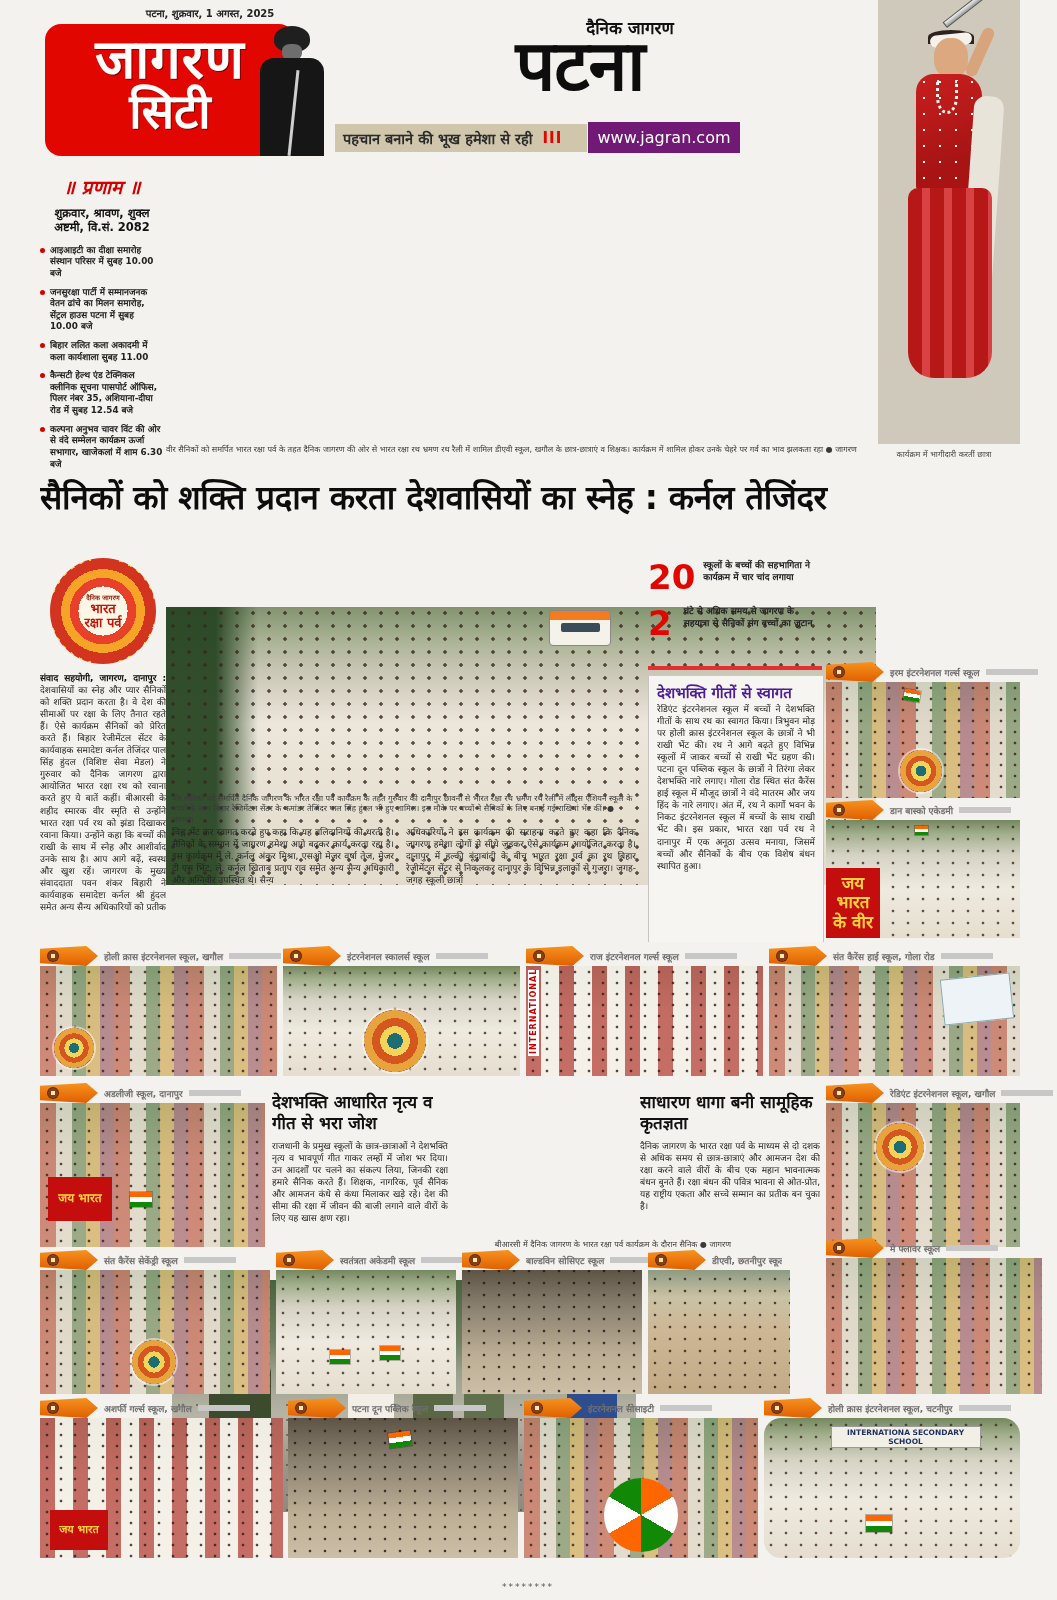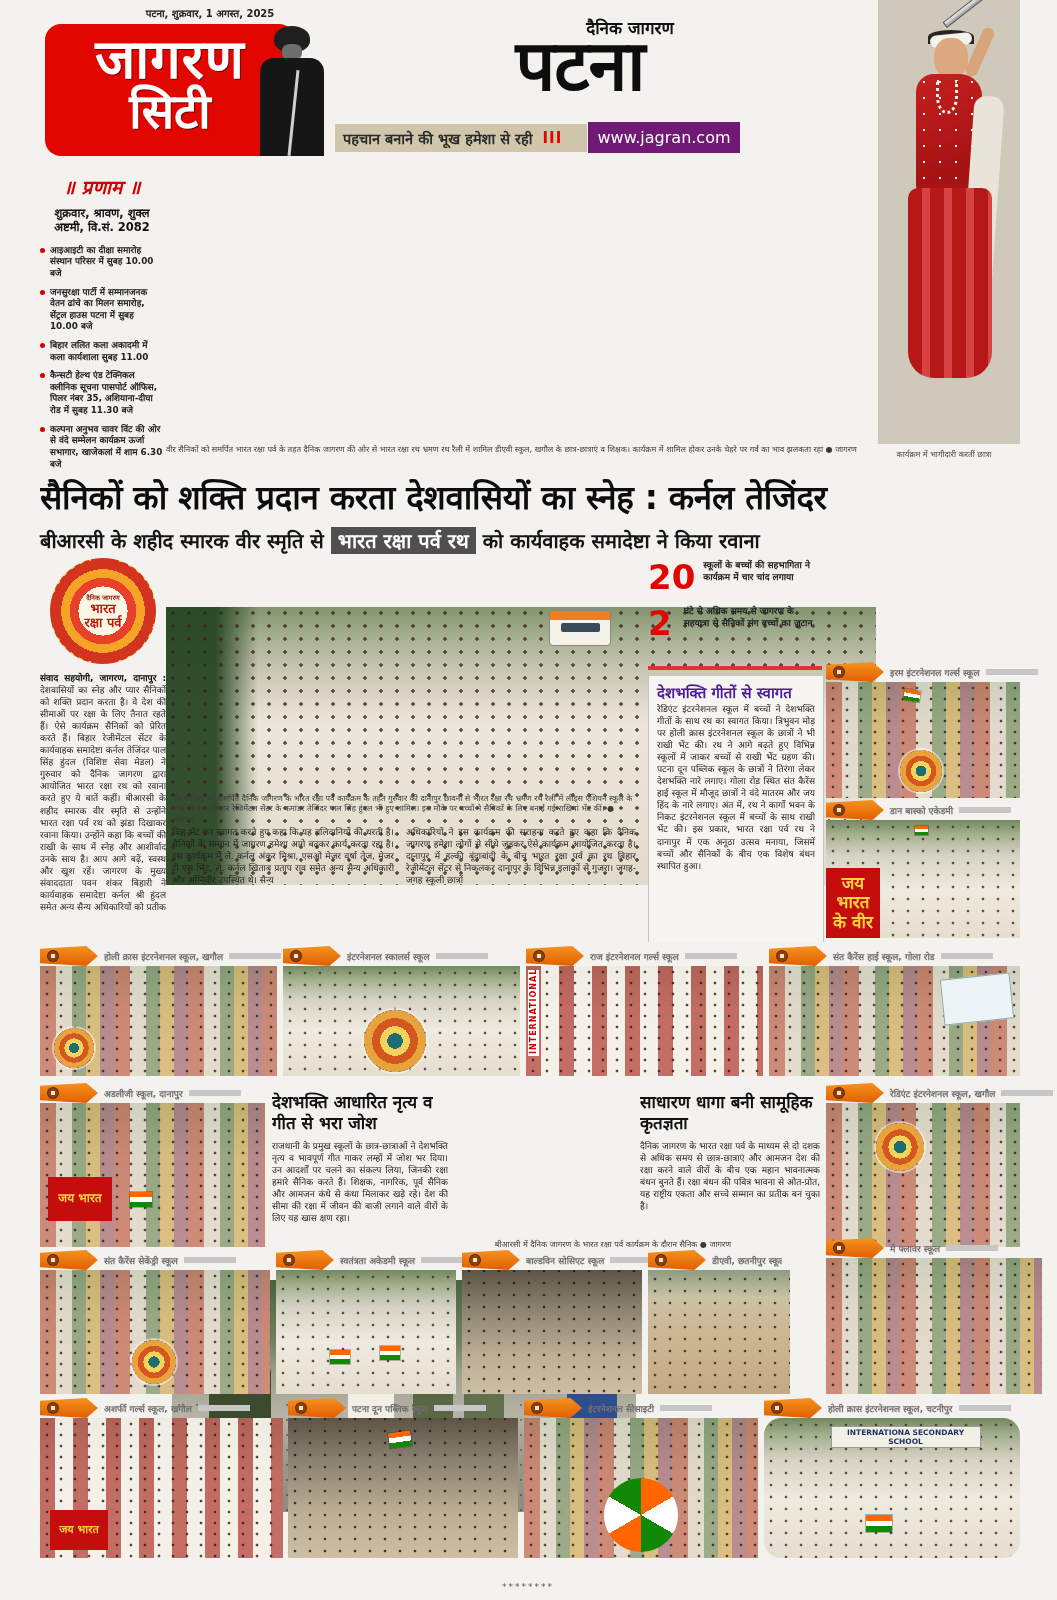--- a/index.html
+++ b/index.html
@@ -160,41 +160,36 @@
   </div>
   <div class="abs model-caption" style="left:868px;top:448px;width:152px;">कार्यक्रम में भागीदारी करतीं छात्रा</div>
 
   <div class="abs" style="left:40px;top:174px;width:124px;">
     <div class="pranam-title">॥ प्रणाम ॥</div>
     <div class="pranam-date">शुक्रवार, श्रावण, शुक्ल अष्टमी, वि.सं. 2082</div>
     <ul class="pranam-list">
       <li>आइआइटी का दीक्षा समारोह संस्थान परिसर में सुबह 10.00 बजे</li>
       <li>जनसुरक्षा पार्टी में सम्मानजनक वेतन ढांचे का मिलन समारोह, सेंट्रल हाउस पटना में सुबह 10.00 बजे</li>
       <li>बिहार ललित कला अकादमी में कला कार्यशाला सुबह 11.00</li>
-      <li>कैन्सटी हेल्थ एंड टेक्निकल क्लीनिक सूचना पासपोर्ट ऑफिस, पिलर नंबर 35, अशियाना-दीघा रोड में सुबह 11.30 बजे</li>
+      <li>कैन्सटी हेल्थ एंड टेक्निकल क्लीनिक सूचना पासपोर्ट ऑफिस, पिलर नंबर 35, अशियाना-दीघा रोड में सुबह 12.54 बजे</li>
       <li>कल्पना अनुभव चावर विंट की ओर से वंदे सम्मेलन कार्यक्रम ऊर्जा सभागार, खाजेकलां में शाम 6.30 बजे</li>
     </ul>
   </div>
 
   <div class="abs photo c-lead" style="left:166px;top:163px;width:710px;height:278px;">
     <div class="van" style="left:54%;top:3px;width:62px;height:36px;"></div>
     <div class="flagrow" style="right:36px;bottom:44px;">
       <div class="flag"></div>
         <div class="flag"></div>
         <div class="flag"></div>
     </div>
   </div>
   <div class="abs caption" style="left:166px;top:445px;width:744px;">वीर सैनिकों को समर्पित भारत रक्षा पर्व के तहत दैनिक जागरण की ओर से भारत रक्षा रथ भ्रमण रथ रैली में शामिल डीएवी स्कूल, खगौल के छात्र-छात्राएं व शिक्षक। कार्यक्रम में शामिल होकर उनके चेहरे पर गर्व का भाव झलकता रहा ● जागरण</div>
 
   <div class="abs clip headline" style="left:40px;top:474px;width:982px;height:46px;">सैनिकों को शक्ति प्रदान करता देशवासियों का स्नेह : कर्नल तेजिंदर</div>
-  <div class="abs subhead" style="left:40px;top:527px;width:780px;">
-    <span>बीआरसी के शहीद स्मारक वीर स्मृति से</span>
-    <span class="badge">भारत रक्षा पर्व रथ</span>
-    <span>को कार्यवाहक समादेष्टा ने किया रवाना</span>
-  </div>
 
   <div class="abs rakhi-logo" style="left:50px;top:558px;width:106px;height:106px;">
     <div class="rl-top">दैनिक जागरण</div>
     <div class="rl-main">भारत</div>
     <div class="rl-main">रक्षा पर्व</div>
   </div>
 
   <div class="abs bodytext" style="left:40px;top:672px;width:126px;height:270px;">
     <span class="byline">संवाद सहयोगी, जागरण, दानापुर :</span>
     <span>देशवासियों का स्नेह और प्यार सैनिकों को शक्ति प्रदान करता है। वे देश की सीमाओं पर रक्षा के लिए तैनात रहते हैं। ऐसे कार्यक्रम सैनिकों को प्रेरित करते हैं। बिहार रेजीमेंटल सेंटर के कार्यवाहक समादेष्टा कर्नल तेजिंदर पाल सिंह हुंदल (विशिष्ट सेवा मेडल) ने गुरुवार को दैनिक जागरण द्वारा आयोजित भारत रक्षा रथ को रवाना करते हुए ये बातें कहीं। बीआरसी के शहीद स्मारक वीर स्मृति से उन्होंने भारत रक्षा पर्व रथ को झंडा दिखाकर रवाना किया। उन्होंने कहा कि बच्चों की राखी के साथ में स्नेह और आशीर्वाद उनके साथ है। आप आगे बढ़ें, स्वस्थ और खुश रहें। जागरण के मुख्य संवाददाता पवन शंकर बिहारी ने कार्यवाहक समादेष्टा कर्नल श्री हुंदल समेत अन्य सैन्य अधिकारियों को प्रतीक</span>

